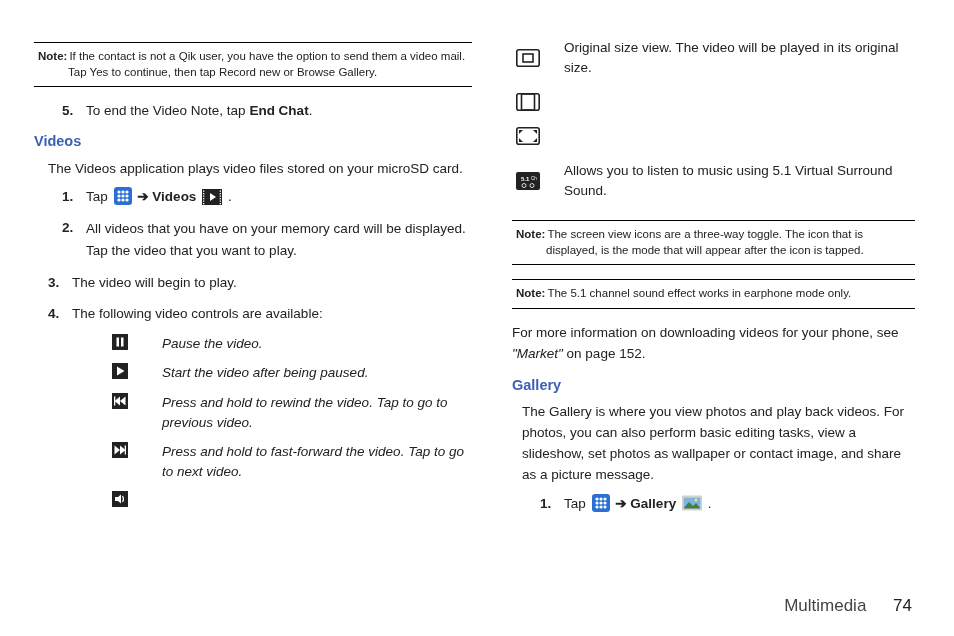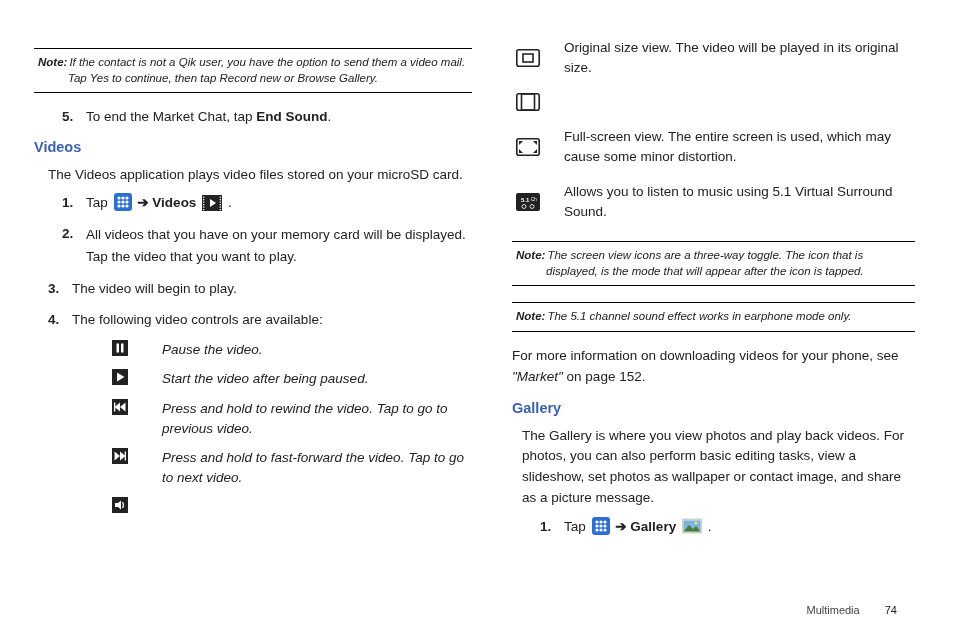--- a/index.html
+++ b/index.html
@@ -15,24 +15,23 @@
     position: relative;
   }
   .columns { display: flex; gap: 40px; }
   .col { flex: 1; }
   .col-left { flex: 0 0 50%; }
   .col-right { flex: 0 0 46%; }
   .note-box {
     border-top: 1.5px solid #000;
     border-bottom: 1.5px solid #000;
     padding: 6px 4px;
-    margin: 16px 0 14px 0;
+    margin: 10px 0 14px 0;
     font-size: 11.5px;
     line-height: 1.35;
-    font-style: italic;
   }
   .note-box .note-label { font-weight: bold; }
   .note-body { padding-left: 30px; text-indent: -30px; }
   .note-body .note-label { padding-right: 2px; }
   .step { display: flex; margin: 8px 0 10px 28px; }
   .step-num { width: 24px; font-weight: bold; flex-shrink: 0; }
   .step-body { flex: 1; line-height: 1.7; }
   .step-body-tight { line-height: 1.5; }
   .section-head {
     color: #3a5fb7;
@@ -49,21 +48,21 @@
     vertical-align: -4px;
     margin: 0 2px;
   }
   svg { display: block; }
   .ctrl-row { display: flex; margin: 6px 0 10px 78px; align-items:flex-start;font-style:italic; }
   .ctrl-icon { width: 50px; flex-shrink:0; }
   .ctrl-text { flex: 1; line-height:1.45; }
   .ctrl-row-r { display:flex; margin:6px 0 16px 0; align-items:center; }
   .ctrl-icon-r { width: 52px; flex-shrink:0; padding-left:4px; }
   .gallery-para { margin: 6px 0 8px 10px; line-height: 1.55; }
-  .footer { position: absolute; bottom: 18px; right: 57px; font-size: 11px; color:#444; }
+  .footer { position: absolute; bottom: 18px; right: 42px; font-size: 17px; color:#444; }
   .footer .pg { margin-left: 22px; color:#222; }
   .arrow { font-weight:bold; }
 </style>
 </head>
 <body>
 
 <svg width="0" height="0" style="position:absolute">
   <defs>
     <g id="apps-icon">
       <rect x="0" y="0" width="18" height="18" rx="3" fill="#2b6fd4"></rect>
@@ -158,21 +157,21 @@
 
     <div class="note-box">
       <div class="note-body">
         <span class="note-label">Note:</span><span>If the contact is not a Qik user, you have the option to send them a video mail. Tap Yes to continue, then tap Record new or Browse Gallery.</span>
       </div>
     </div>
 
     <div class="step">
       <div class="step-num">5.</div>
       <div class="step-body step-body-tight">
-        <span>To end the Market Chat, tap </span><span class="bold">End Sound</span><span>.</span>
+        <span>To end the Video Note, tap </span><span class="bold">End Chat</span><span>.</span>
       </div>
     </div>
 
     <div class="section-head">Videos</div>
     <div class="para">The Videos application plays video files stored on your microSD card.</div>
 
     <div class="step">
       <div class="step-num">1.</div>
       <div class="step-body step-body-tight">
         <span>Tap </span><span class="icon"><svg width="18" height="18">
@@ -257,21 +256,20 @@
             <use href="#ratio-icon"></use>
           </svg>
         </div>
     </div>
     <div class="ctrl-row-r">
       <div class="ctrl-icon-r">
           <svg width="24" height="18">
             <use href="#full-icon"></use>
           </svg>
         </div>
-      <div class="ctrl-text">Full-screen view. The entire screen is used, which may cause some minor distortion.</div>
     </div>
     <div class="ctrl-row-r">
       <div class="ctrl-icon-r">
           <svg width="24" height="18">
             <use href="#surround-icon"></use>
           </svg>
         </div>
       <div class="ctrl-text">Allows you to listen to music using 5.1 Virtual Surround Sound.</div>
     </div>
 

